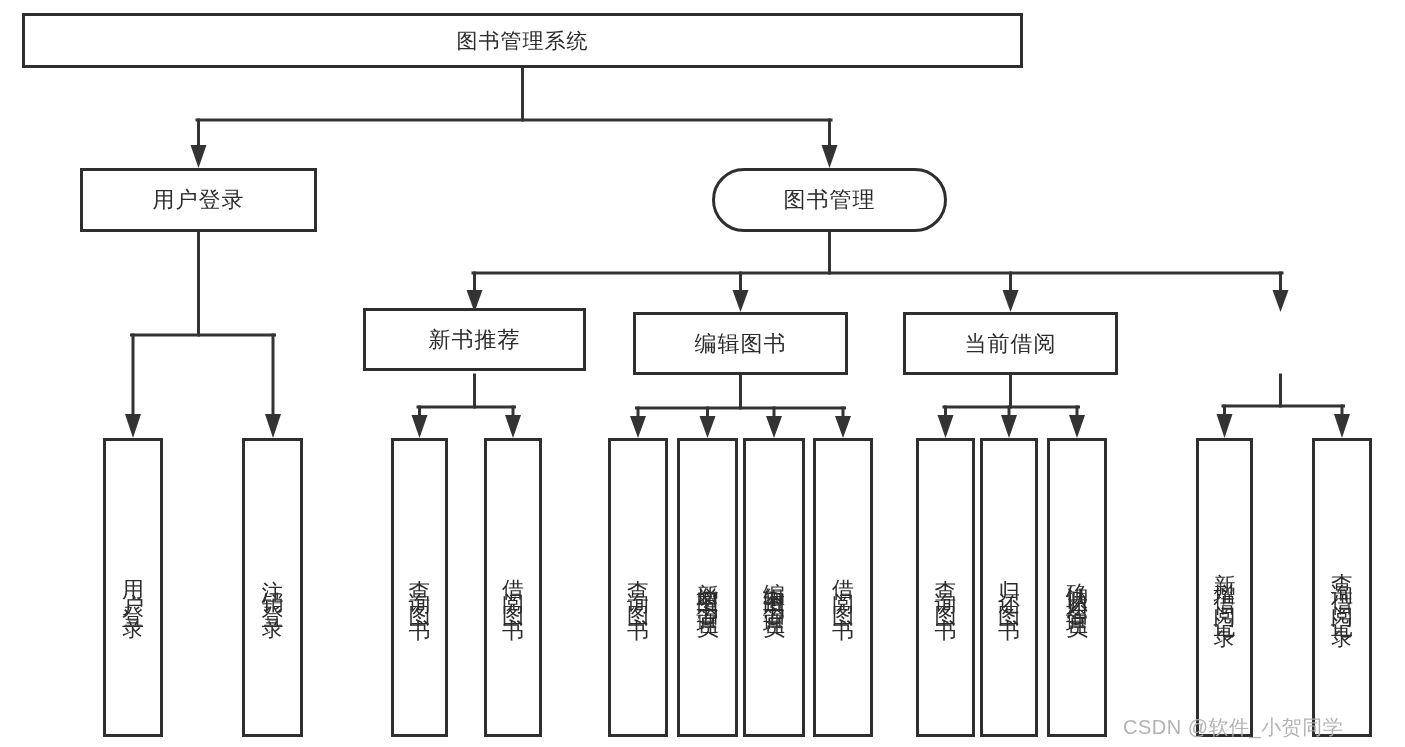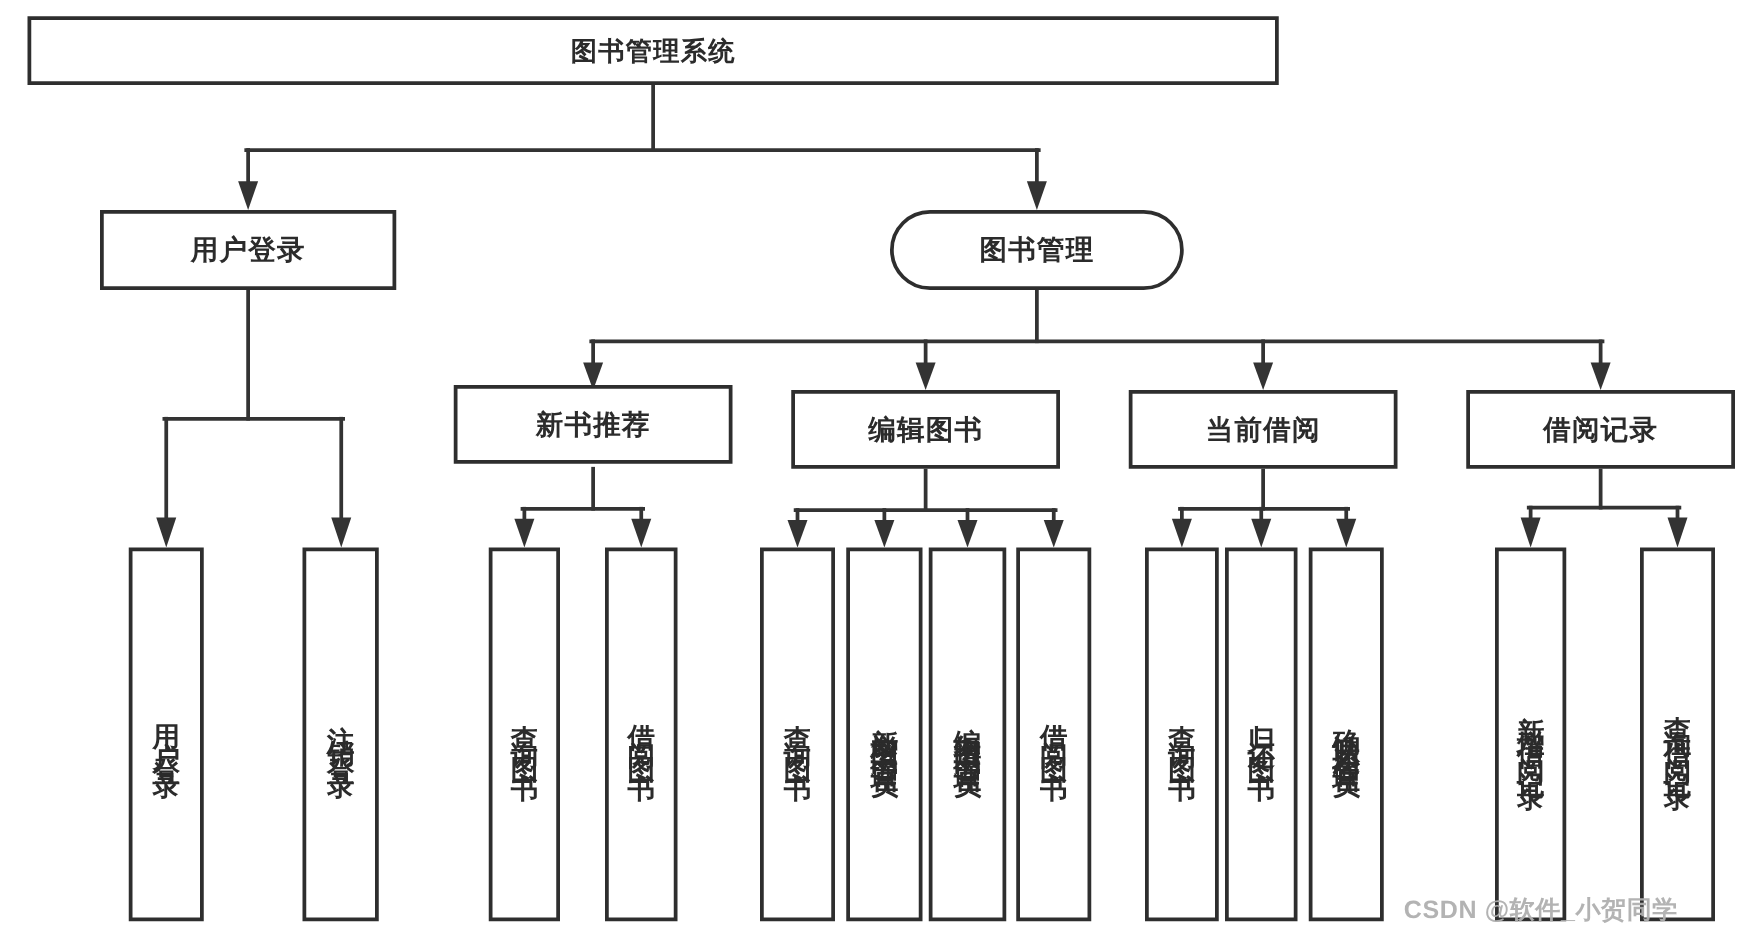--- a/index.html
+++ b/index.html
@@ -7,21 +7,20 @@
     padding: 0;
     background: #ffffff;
     font-family: "Liberation Sans", "DejaVu Sans", sans-serif;
   }
   #canvas {
     position: relative;
     width: 1405px;
     height: 747px;
     background: #ffffff;
     overflow: hidden;
-    font-weight: bold;
   }
   #connectors {
     position: absolute;
     left: 0;
     top: 0;
     z-index: 1;
   }
   .node {
     position: absolute;
     box-sizing: border-box;
@@ -157,23 +156,20 @@
 
   <div class="node" style="left:363px; top:308px; width:223px; height:63px;">
     <span class="h-label">新书推荐</span>
   </div>
   <div class="node" style="left:633px; top:312px; width:215px; height:63px;">
     <span class="h-label">编辑图书</span>
   </div>
   <div class="node" style="left:903px; top:312px; width:215px; height:63px;">
     <span class="h-label">当前借阅</span>
   </div>
-  <div class="node" style="left:1173px; top:312px; width:215px; height:63px;">
-    <span class="h-label">借阅记录</span>
-  </div>
 
   <div class="node" style="left:103px; top:438px; width:60px; height:299px;">
     <span class="v-label">用户登录</span>
   </div>
   <div class="node" style="left:242px; top:438px; width:61px; height:299px;">
     <span class="v-label">注销登录</span>
   </div>
 
   <div class="node" style="left:391px; top:438px; width:57px; height:299px;">
     <span class="v-label">查询图书</span>

